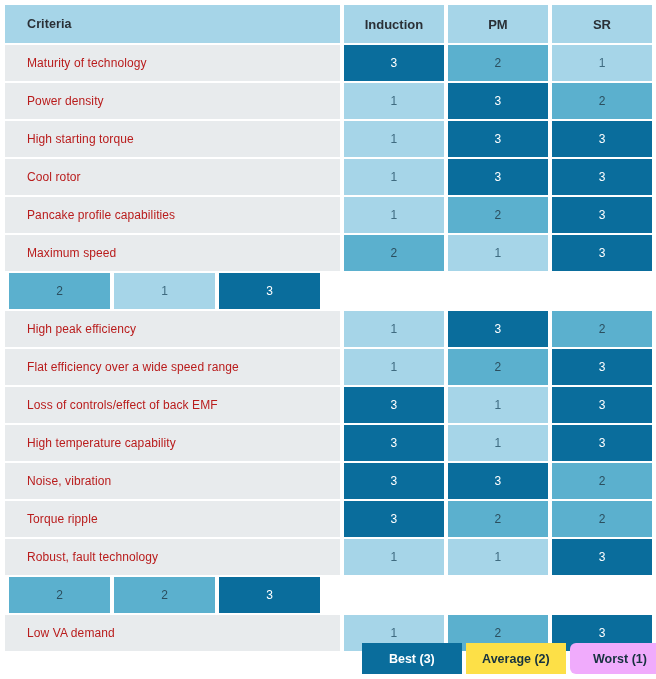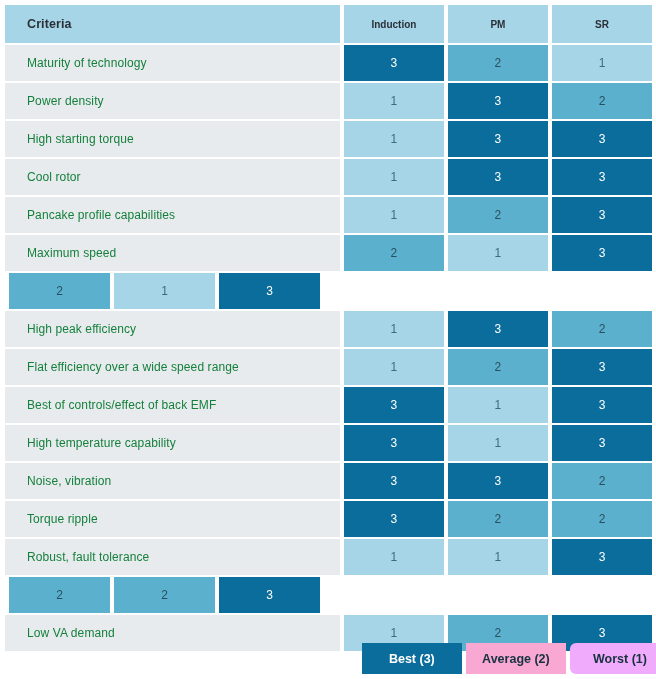--- a/index.html
+++ b/index.html
@@ -32,21 +32,21 @@
     margin-bottom: 2px;
   }
   .cell-criteria {
     width: 338px;
     box-sizing: border-box;
     display: flex;
     align-items: center;
     padding-left: 22px;
     height: 36px;
     background: #e8ebed;
-    color: #15803d;
+    color: #b91c1c;
     font-size: 12px;
     letter-spacing: 0.1px;
   }
   .row-header .cell-criteria {
     background: #a6d5e8;
     color: #2a3036;
     font-weight: bold;
     font-size: 12.5px;
     height: 38px;
   }
@@ -58,21 +58,21 @@
     align-items: center;
     justify-content: center;
     font-size: 12px;
     margin-left: 4px;
   }
   .row-header .cell-score {
     height: 38px;
     background: #a6d5e8;
     color: #2a3036;
     font-weight: bold;
-    font-size: 10px;
+    font-size: 13px;
   }
   .score-1 { background: #a6d5e8; color: #3f6b80; }
   .score-2 { background: #5bb0ce; color: #2b4e5e; }
   .score-3 { background: #0a6d9c; color: #ffffff; }
 
   .legend {
     position: absolute;
     left: 23px;
     top: 643px;
     width: 647px;
@@ -86,21 +86,21 @@
     height: 31px;
     margin-left: 4px;
     box-sizing: border-box;
     display: flex;
     align-items: center;
     justify-content: center;
     font-size: 12.5px;
     font-weight: bold;
   }
   .legend-best { background: #0a6d9c; color: #ffffff; }
-  .legend-average { background: #f9a8d4; color: #16323f; }
+  .legend-average { background: #fde047; color: #16323f; }
   .legend-worst { background: #f0abfc; color: #16323f; border-radius: 6px; }
 </style>
 </head>
 <body>
 
 <div class="page">
 
   <div class="matrix">
 
     <div class="row row-header">
@@ -158,21 +158,21 @@
           <div class="cell-score score-3">3</div>
           <div class="cell-score score-2">2</div>
         </div>
         <div class="row">
           <div class="cell-criteria">Flat efficiency over a wide speed range</div>
           <div class="cell-score score-1">1</div>
           <div class="cell-score score-2">2</div>
           <div class="cell-score score-3">3</div>
         </div>
         <div class="row">
-          <div class="cell-criteria">Best of controls/effect of back EMF</div>
+          <div class="cell-criteria">Loss of controls/effect of back EMF</div>
           <div class="cell-score score-3">3</div>
           <div class="cell-score score-1">1</div>
           <div class="cell-score score-3">3</div>
         </div>
         <div class="row">
           <div class="cell-criteria">High temperature capability</div>
           <div class="cell-score score-3">3</div>
           <div class="cell-score score-1">1</div>
           <div class="cell-score score-3">3</div>
         </div>
@@ -182,21 +182,21 @@
           <div class="cell-score score-3">3</div>
           <div class="cell-score score-2">2</div>
         </div>
         <div class="row">
           <div class="cell-criteria">Torque ripple</div>
           <div class="cell-score score-3">3</div>
           <div class="cell-score score-2">2</div>
           <div class="cell-score score-2">2</div>
         </div>
         <div class="row">
-          <div class="cell-criteria">Robust, fault tolerance</div>
+          <div class="cell-criteria">Robust, fault technology</div>
           <div class="cell-score score-1">1</div>
           <div class="cell-score score-1">1</div>
           <div class="cell-score score-3">3</div>
         </div>
         <div class="row">
           <div class="cell-score score-2">2</div>
           <div class="cell-score score-2">2</div>
           <div class="cell-score score-3">3</div>
         </div>
         <div class="row">

